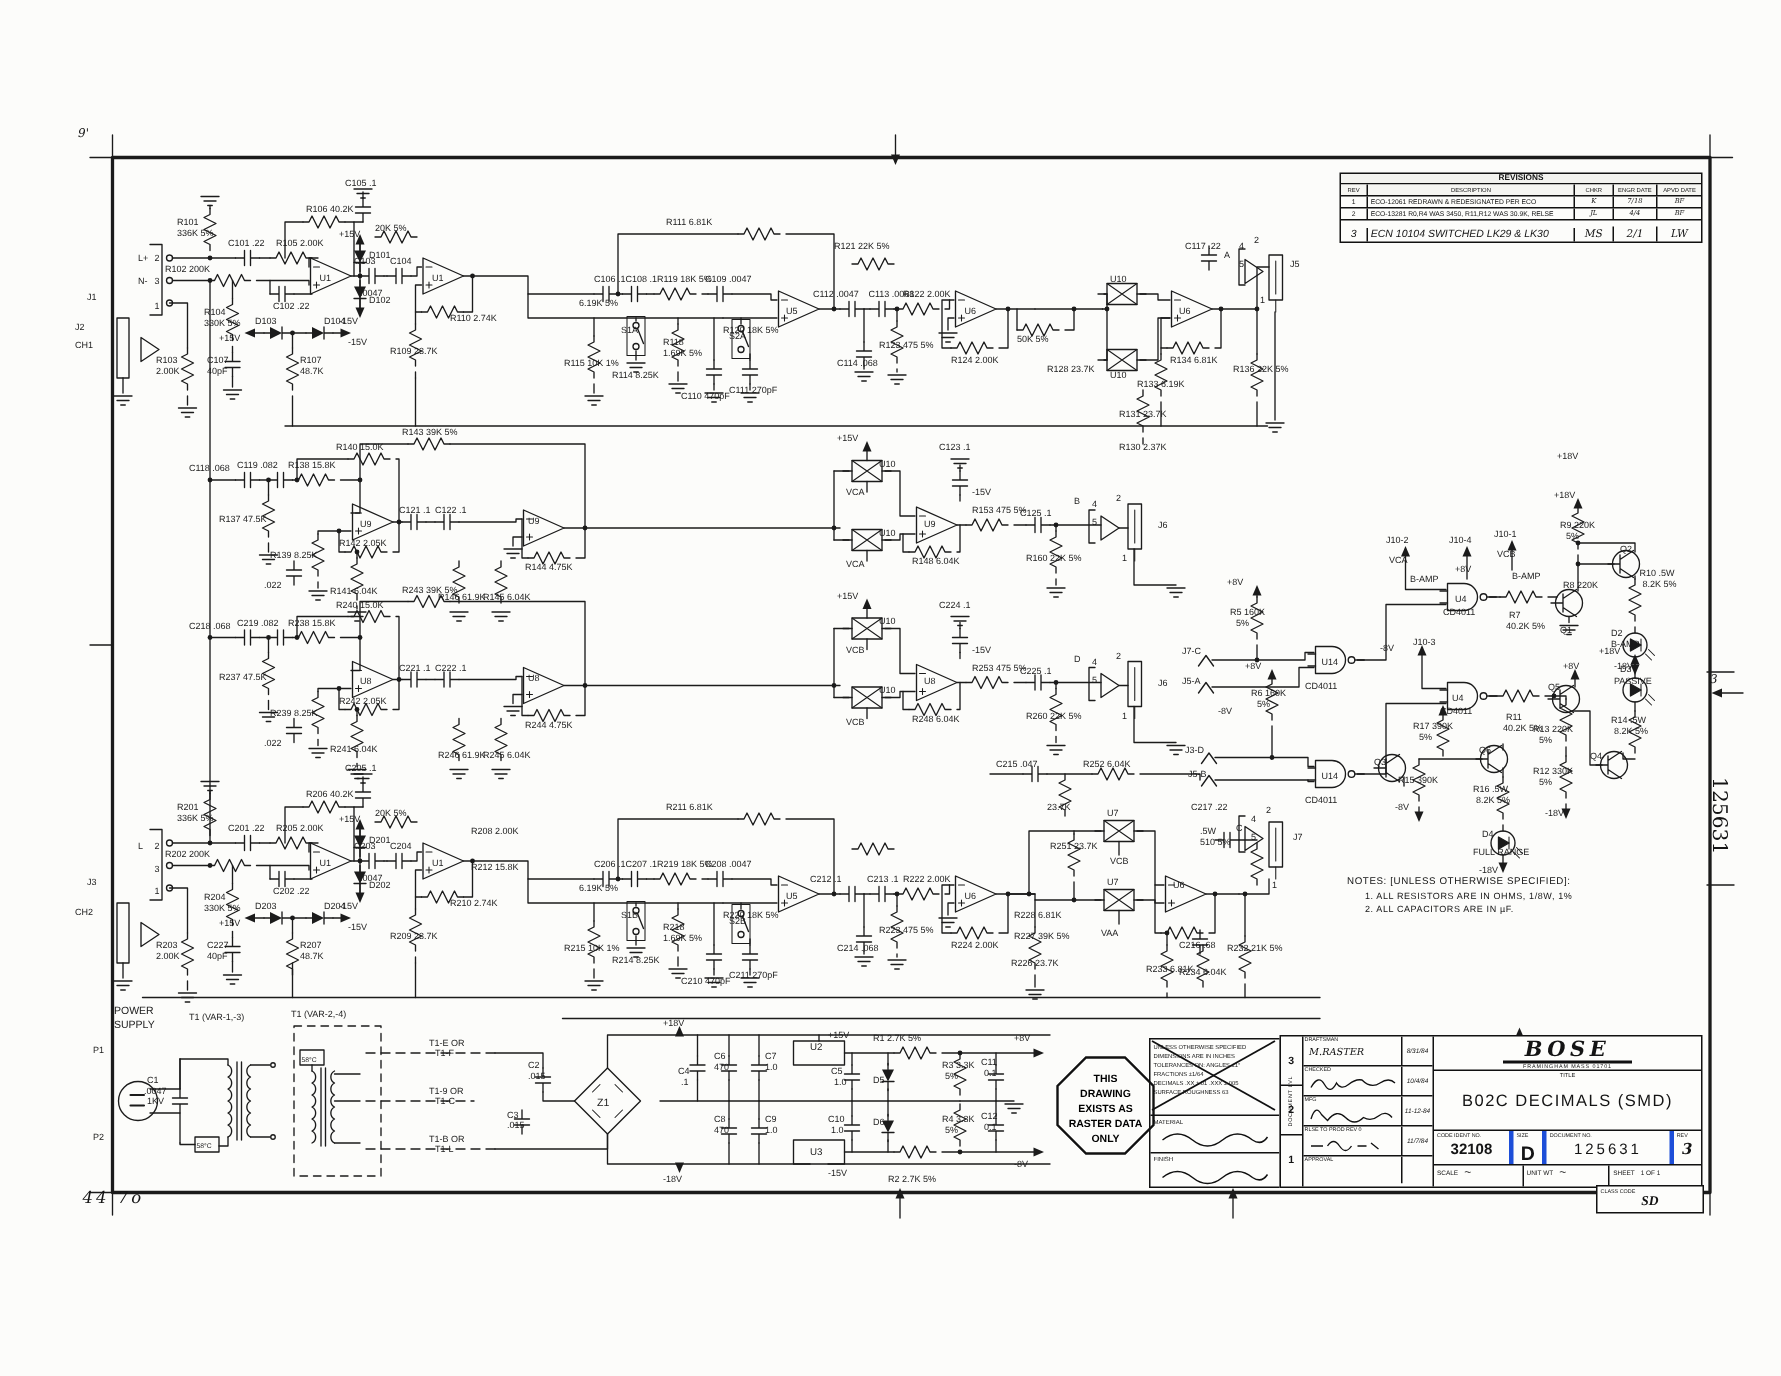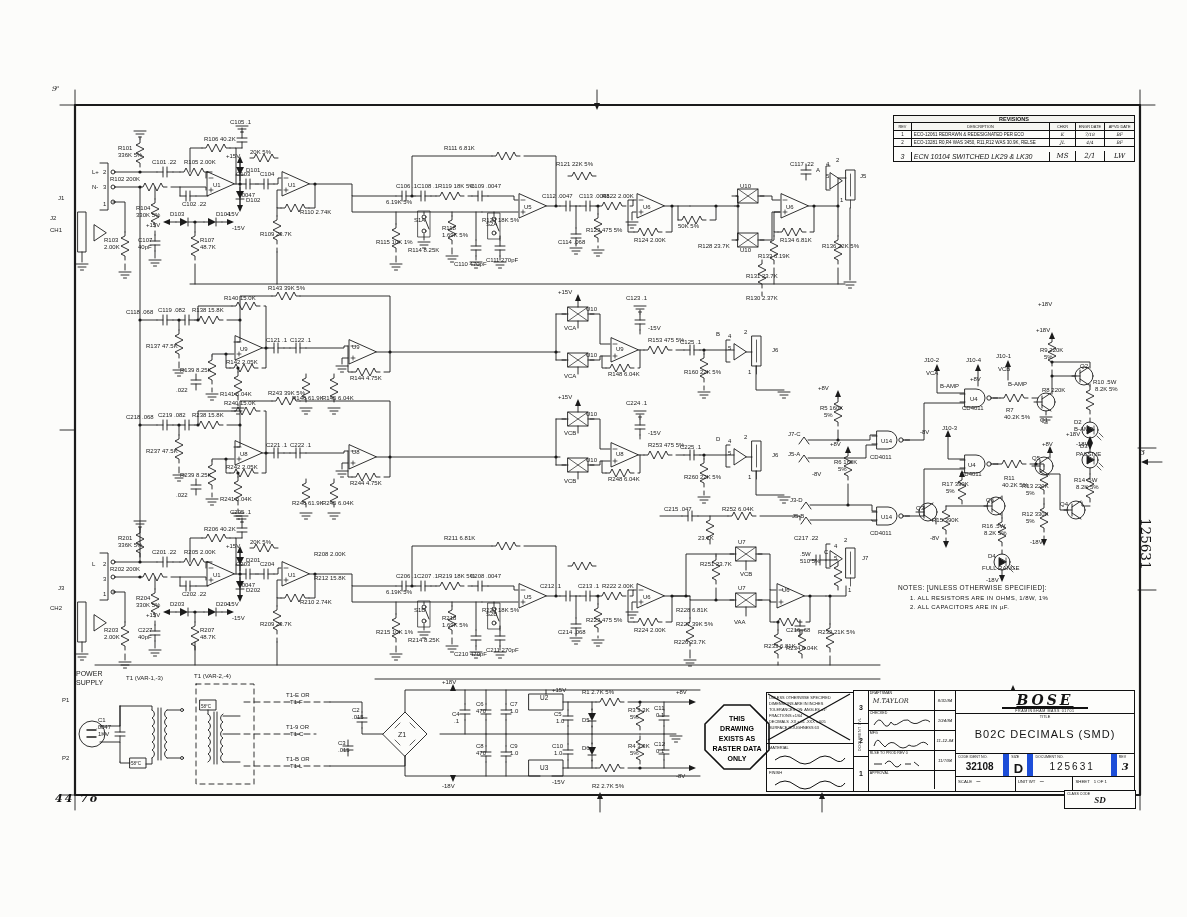--- a/index.html
+++ b/index.html
@@ -27,27 +27,27 @@
   #doclvl .lvl{border-bottom:1px solid #111;height:32px;display:flex;align-items:center;justify-content:center;font-size:7px;font-weight:bold;}
   #doclvl .rot{position:absolute;left:-14px;top:38px;transform:rotate(-90deg);font-size:3.6px;width:40px;letter-spacing:.5px;}
   #sigcol{width:88px;border-right:1px solid #111;}
   .sigrow{height:19px;border-bottom:1px solid #111;position:relative;overflow:hidden;}
   .sigrow:last-child{border-bottom:none;height:18px;}
   .siglab{position:absolute;left:1px;top:0;font-size:3.6px;}
   .signame{position:absolute;left:4px;top:6px;font-size:6.5px;}
   .sigdate{position:absolute;right:0;top:0;width:20px;height:100%;border-left:1px solid #111;font-size:4.3px;display:flex;align-items:center;justify-content:center;font-style:italic;}
   #mainblk{width:178px;display:flex;flex-direction:column;}
   #boserow{height:22px;border-bottom:1px solid #111;text-align:center;}
-  #boselogo{font-family:"DejaVu Serif",serif;font-weight:bold;font-style:italic;font-size:14px;letter-spacing:3px;line-height:13px;border-bottom:2px solid #111;display:inline-block;padding:0 14px;text-decoration:underline;}
+  #boselogo{font-family:"DejaVu Serif",serif;font-weight:bold;font-style:italic;font-size:14px;letter-spacing:3px;line-height:13px;border-bottom:2px solid #111;display:inline-block;padding:0 14px;}
   #bosetag{font-size:3.6px;letter-spacing:.6px;}
   #titlerow{height:40px;border-bottom:1px solid #111;position:relative;}
   #titlelabel{position:absolute;top:1px;left:50%;transform:translateX(-50%);font-size:3.8px;}
   #titletext{position:absolute;top:14px;width:100%;text-align:center;font-size:11px;letter-spacing:1px;font-family:"Liberation Sans",sans-serif;}
   #numsrow{height:22px;border-bottom:1px solid #111;display:flex;}
-  .numcell{border-right:6px solid #1d4ed8;position:relative;overflow:hidden;}
+  .numcell{border-right:3px solid #1d4ed8;position:relative;overflow:hidden;}
   .numcell:last-child{border-right:none;}
   .nclab{position:absolute;top:1px;left:2px;font-size:3.6px;white-space:nowrap;}
   .ncval{position:absolute;top:7px;width:100%;text-align:center;font-size:10px;font-weight:bold;}
   #scalerow{height:14px;display:flex;font-size:4.3px;}
   .sccell{border-right:1px solid #111;padding:2px 2px 0 2px;display:flex;gap:4px;}
   .sccell:last-child{border-right:none;}
   #classbox{left:1064px;top:790px;width:70px;height:17px;border:1.2px solid #111;background:#fdfdfb;}
   #classbox .nclab{font-size:3.6px;}
   #classbox .ncval{font-size:9px;font-family:Liberation Serif, serif;font-style:italic;top:4px;}
   
@@ -61,21 +61,21 @@
   #stamp{left:703px;top:703px;width:68px;height:68px;}
   
   #notes{left:898px;top:584px;width:232px;letter-spacing:.4px;}
   #notes .nh{font-size:6.5px;margin-bottom:4px;}
   #notes .ni{font-size:6px;margin:3px 0 0 12px;}
   
   #sidedoc{left:1136px;top:462px;width:16px;height:120px;}
   #sidedoc .num{transform:rotate(90deg);transform-origin:8px 8px;font-size:13.5px;font-family:"DejaVu Serif",serif;white-space:nowrap;position:absolute;top:56px;left:2px;}
   #siderev{left:1140px;top:448px;font-size:8px;font-family:"DejaVu Serif",serif;}
   #corner-tl{left:52px;top:84px;font-size:8px;}
-  #corner-bl{left:55px;top:792px;font-size:11px;letter-spacing:2px;font-weight:bold;}
+  #corner-bl{left:55px;top:792px;font-size:11px;letter-spacing:2px;}
 </style>
 </head>
 <body>
 
 <div id="sheet">
 
   <svg id="schem" class="abs" width="1187" height="917" viewBox="0 0 1187 917" style="left:0;top:0">
       <g fill="none" stroke="#1b1b1b" stroke-width=".9" stroke-linecap="round" stroke-linejoin="round">
         <rect x="75" y="105" width="1065" height="690" stroke-width="2.2"></rect>
         <polyline points="60 105 75 105"></polyline>
@@ -1349,21 +1349,21 @@
   <div id="titleblock" class="abs">
     <div id="doclvl">
       <div class="rot">DOCUMENT LVL</div>
       <div class="lvl">3</div>
       <div class="lvl">2</div>
       <div class="lvl" style="border-bottom:none">1</div>
     </div>
     <div id="sigcol">
       <div class="sigrow">
         <span class="siglab">DRAFTSMAN</span>
-        <span class="signame hand">M.TAYLOR</span>
+        <span class="signame hand">M.RASTER</span>
         <span class="sigdate">8/31/84</span>
       </div>
       <div class="sigrow">
         <span class="siglab">CHECKED</span>
         <svg width="60" height="13" style="position:absolute;left:3px;top:5px">
           <path d="M2,9 q5,-9 9,-2 t8,-1 q3,5 8,1 t9,-3 q6,6 12,2 t10,0" stroke="#111" fill="none" stroke-width=".9"></path>
         </svg>
         <span class="sigdate">10/4/84</span>
       </div>
       <div class="sigrow">

